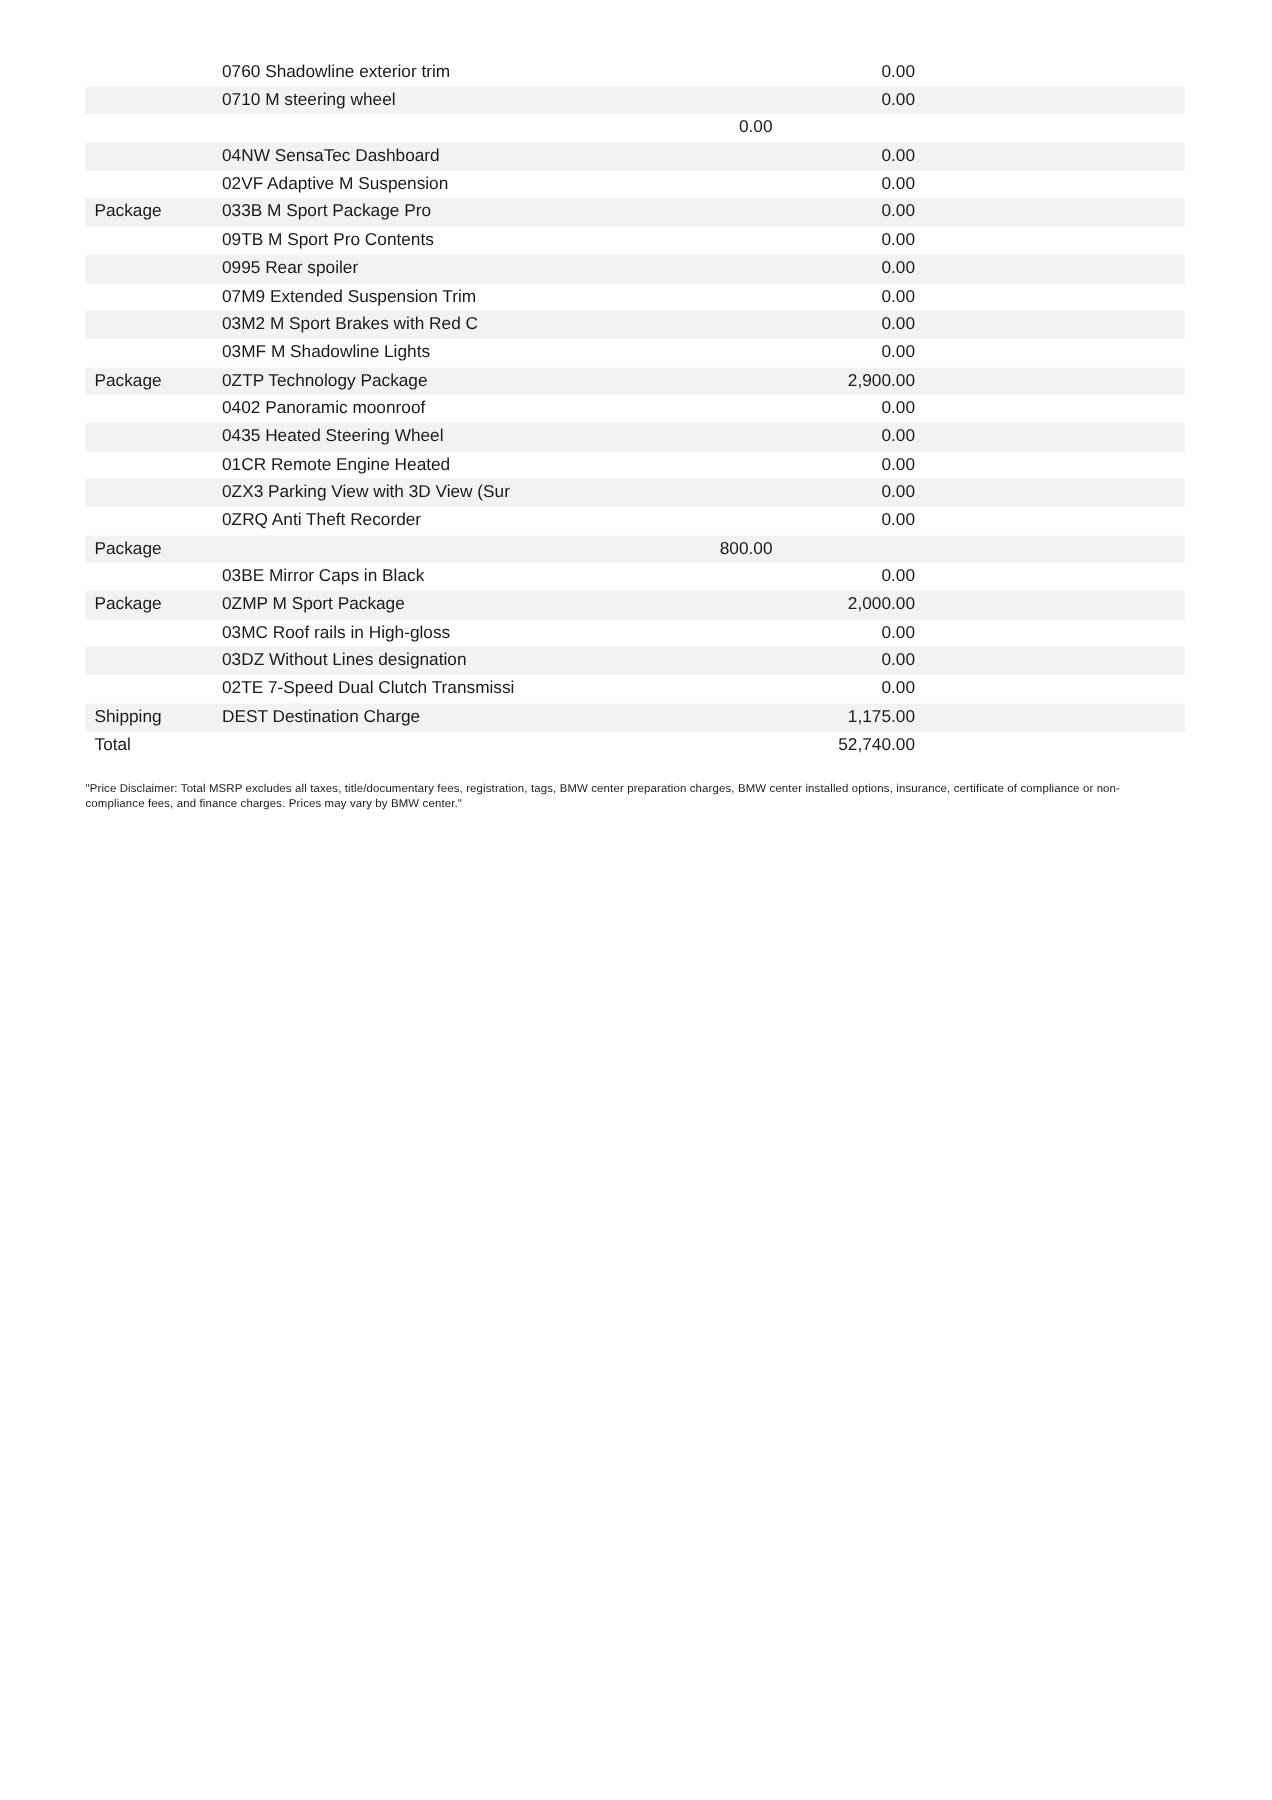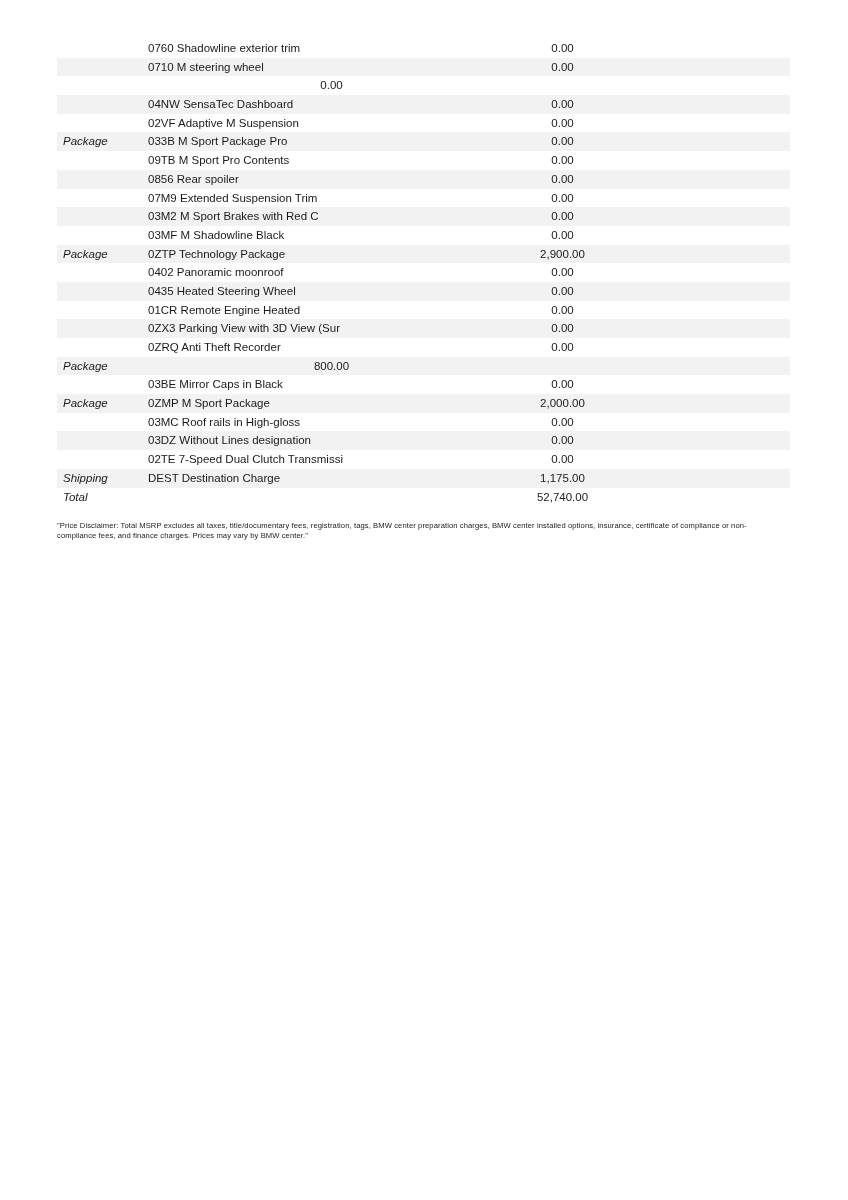--- a/index.html
+++ b/index.html
@@ -24,23 +24,23 @@
   .row {
     display: grid;
     grid-template-columns: 91px 367px 95px 180px;
     align-items: center;
     height: 18.7px;
     font-size: 11.5px;
     line-height: 18.7px;
     white-space: nowrap;
   }
   .row:nth-child(even) { background: #f2f2f2; }
-  .cell-category { padding-left: 6px; font-style: italic; }
+  .cell-category { padding-left: 6px; }
   .cell-item { overflow: hidden; }
-  .cell-price { text-align: center; }
+  .cell-price { text-align: right; }
   .cell-spacer { }
   .disclaimer {
     position: absolute;
     left: 57px;
     top: 521px;
     width: 726px;
     font-size: 7.6px;
     line-height: 9.6px;
     color: #1a1a1a;
     letter-spacing: 0.1px;
@@ -95,42 +95,42 @@
 
     <div class="row">
       <div class="cell-category"></div>
       <div class="cell-item">09TB M Sport Pro Contents</div>
       <div class="cell-price">0.00</div>
       <div class="cell-spacer"></div>
     </div>
 
     <div class="row">
       <div class="cell-category"></div>
-      <div class="cell-item">0856 Rear spoiler</div>
+      <div class="cell-item">0995 Rear spoiler</div>
       <div class="cell-price">0.00</div>
       <div class="cell-spacer"></div>
     </div>
 
     <div class="row">
       <div class="cell-category"></div>
       <div class="cell-item">07M9 Extended Suspension Trim</div>
       <div class="cell-price">0.00</div>
       <div class="cell-spacer"></div>
     </div>
 
     <div class="row">
       <div class="cell-category"></div>
       <div class="cell-item">03M2 M Sport Brakes with Red C</div>
       <div class="cell-price">0.00</div>
       <div class="cell-spacer"></div>
     </div>
 
     <div class="row">
       <div class="cell-category"></div>
-      <div class="cell-item">03MF M Shadowline Black</div>
+      <div class="cell-item">03MF M Shadowline Lights</div>
       <div class="cell-price">0.00</div>
       <div class="cell-spacer"></div>
     </div>
 
     <div class="row">
       <div class="cell-category">Package</div>
       <div class="cell-item">0ZTP Technology Package</div>
       <div class="cell-price">2,900.00</div>
       <div class="cell-spacer"></div>
     </div>

